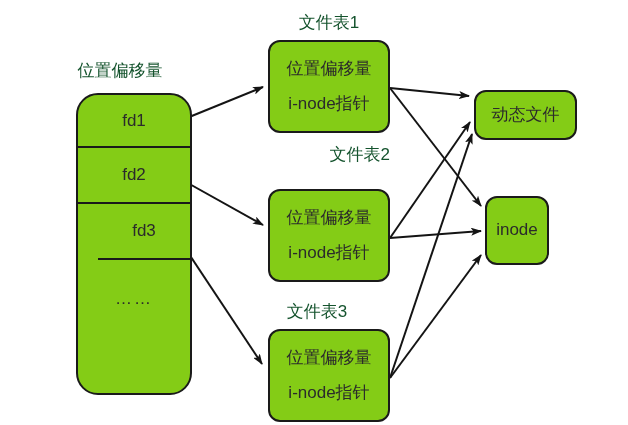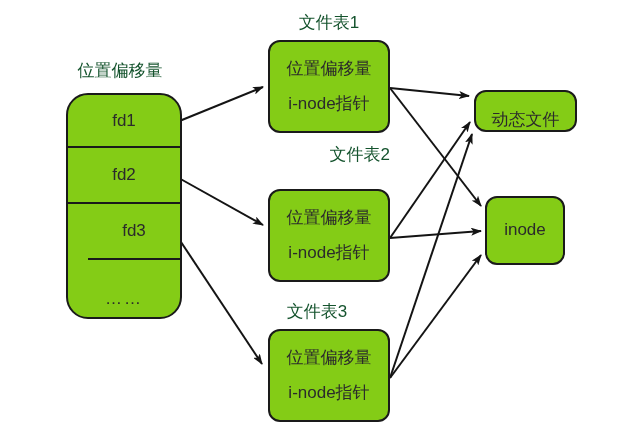--- a/index.html
+++ b/index.html
@@ -100,21 +100,21 @@
       <path d="M390,238 L470,122"></path>
       <path d="M390,238 L481,231"></path>
 
       <path d="M390,378 L472,134"></path>
       <path d="M390,378 L481,255"></path>
     </g>
   </svg>
 
   <div class="caption" style="left:62px; top:62px; width:116px;">位置偏移量</div>
 
-  <div class="node rounded-lg fdtable" style="left:66px; top:93px; width:116px; height:226px;">
+  <div class="node rounded-lg fdtable" style="left:76px; top:93px; width:116px; height:302px;">
     <div class="fdcell" style="height:53px;">fd1</div>
     <div class="fdcell" style="height:56px;">fd2</div>
     <div class="fdcell" style="height:56px;margin-left:20px;">fd3</div>
     <div class="fdcell last dots" style="height:77px;">……</div>
   </div>
 
   <div class="caption" style="left:268px; top:14px; width:122px;">文件表1</div>
   <div class="node rounded-md" style="left:268px; top:40px; width:122px; height:93px;">
     <div class="ftrow top">位置偏移量</div>
     <div class="ftrow">i-node指针</div>
@@ -125,21 +125,21 @@
     <div class="ftrow top">位置偏移量</div>
     <div class="ftrow">i-node指针</div>
   </div>
 
   <div class="caption" style="left:256px; top:303px; width:122px;">文件表3</div>
   <div class="node rounded-md" style="left:268px; top:329px; width:122px; height:93px;">
     <div class="ftrow top">位置偏移量</div>
     <div class="ftrow">i-node指针</div>
   </div>
 
-  <div class="node rounded-md" style="left:474px; top:90px; width:103px; height:42px;justify-content:flex-end;">
+  <div class="node rounded-md" style="left:474px; top:90px; width:103px; height:50px;">
     <div class="boxlabel">动态文件</div>
   </div>
 
-  <div class="node rounded-md" style="left:485px; top:196px; width:80px; height:69px;">
+  <div class="node rounded-md" style="left:485px; top:196px; width:64px; height:69px;">
     <div class="boxlabel">inode</div>
   </div>
 
 </div>
 
 </body></html>

